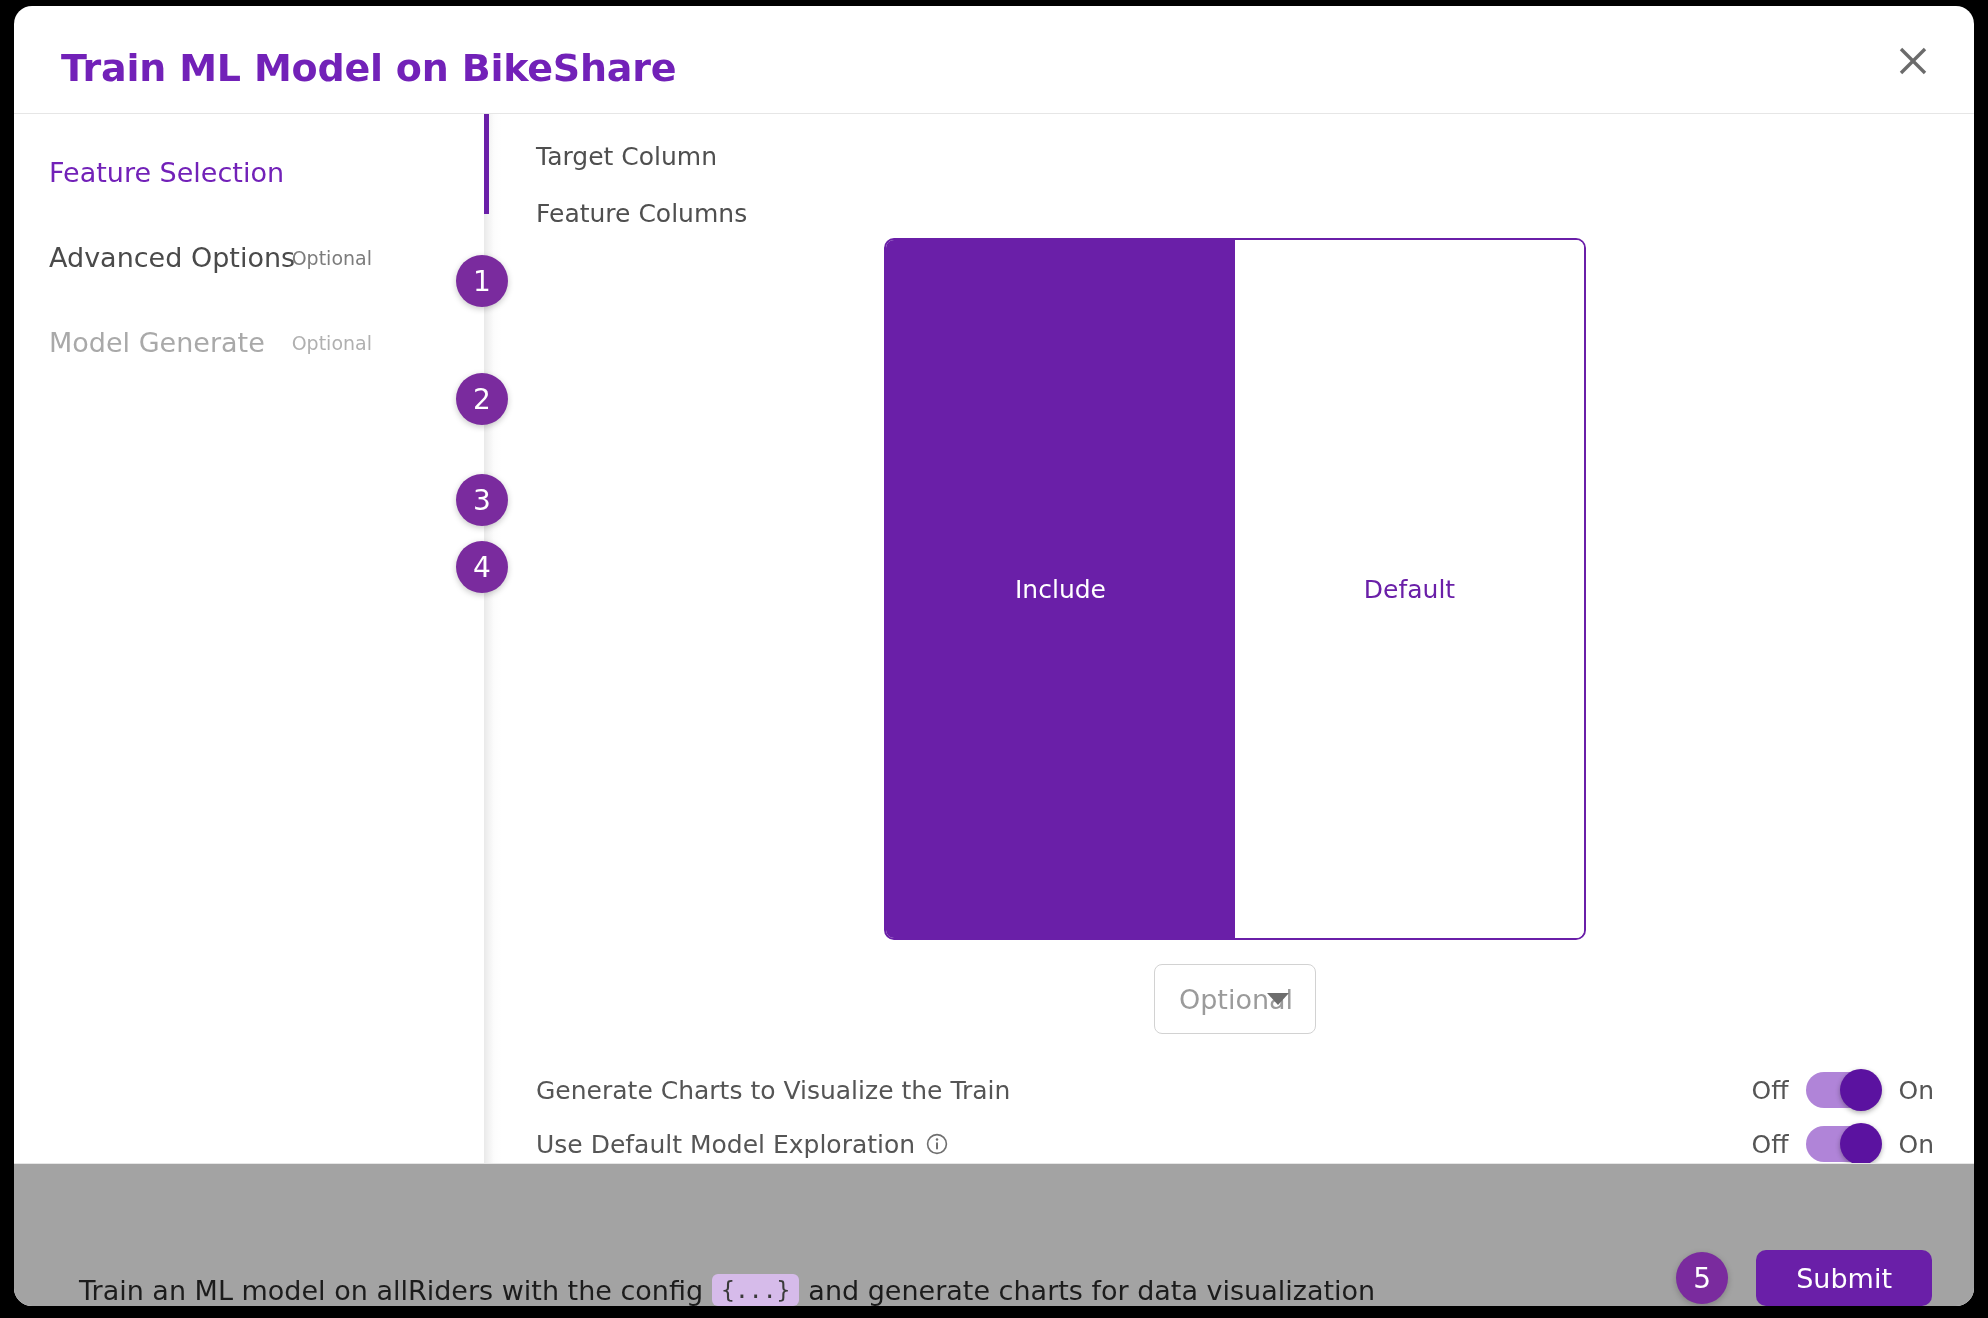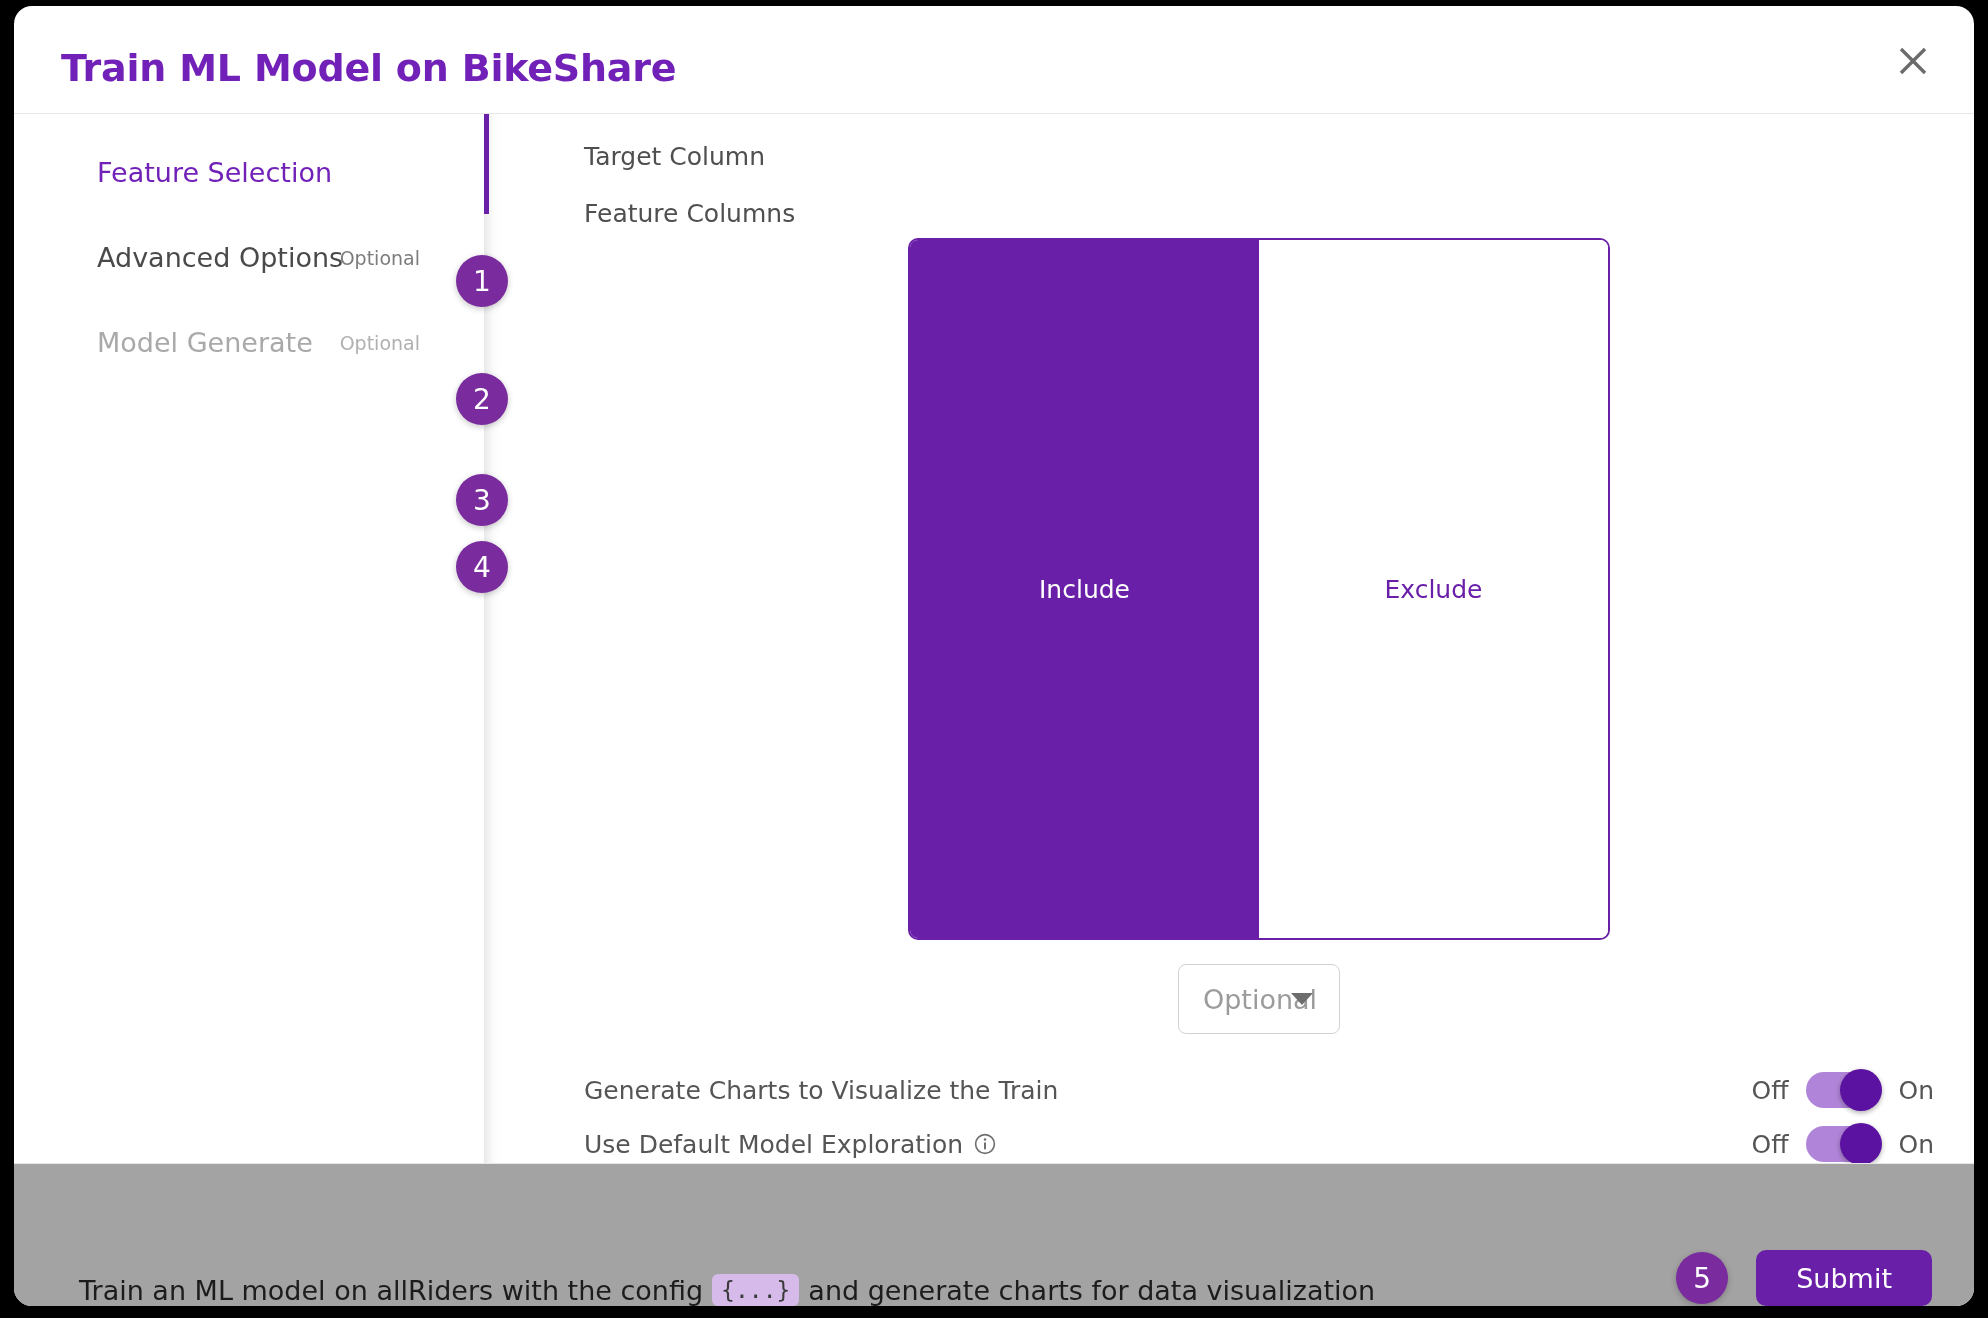--- a/index.html
+++ b/index.html
@@ -65,21 +65,20 @@
     min-height: 0;
   }
 
   
   .sidebar {
     width: 466px;
     flex: 0 0 466px;
     position: relative;
     padding-top: 16px;
     background: #ffffff;
-    padding-left: 48px;
   }
   .side-item {
     position: relative;
     height: 85px;
     display: flex;
     align-items: center;
     padding-left: 35px;
     padding-right: 108px;
     cursor: pointer;
   }
@@ -373,21 +372,21 @@
     <div class="badge" style="left:442px; top:427px;">4</div>
 
     <div class="main">
 
       <label class="field-label">Target Column</label>
 
       <label class="field-label">Feature Columns</label>
       <div class="fc-row">
         <div class="segmented">
           <div class="seg on">Include</div>
-          <div class="seg">Exclude</div>
+          <div class="seg">Default</div>
         </div>
         <div class="select-box fc-select">
           <span class="select-value placeholder">Optional</span>
           <span class="caret"></span>
         </div>
       </div>
 
       <div class="toggle-row">
         <span class="t-label">
           <span>Generate Charts to Visualize the Train</span>

